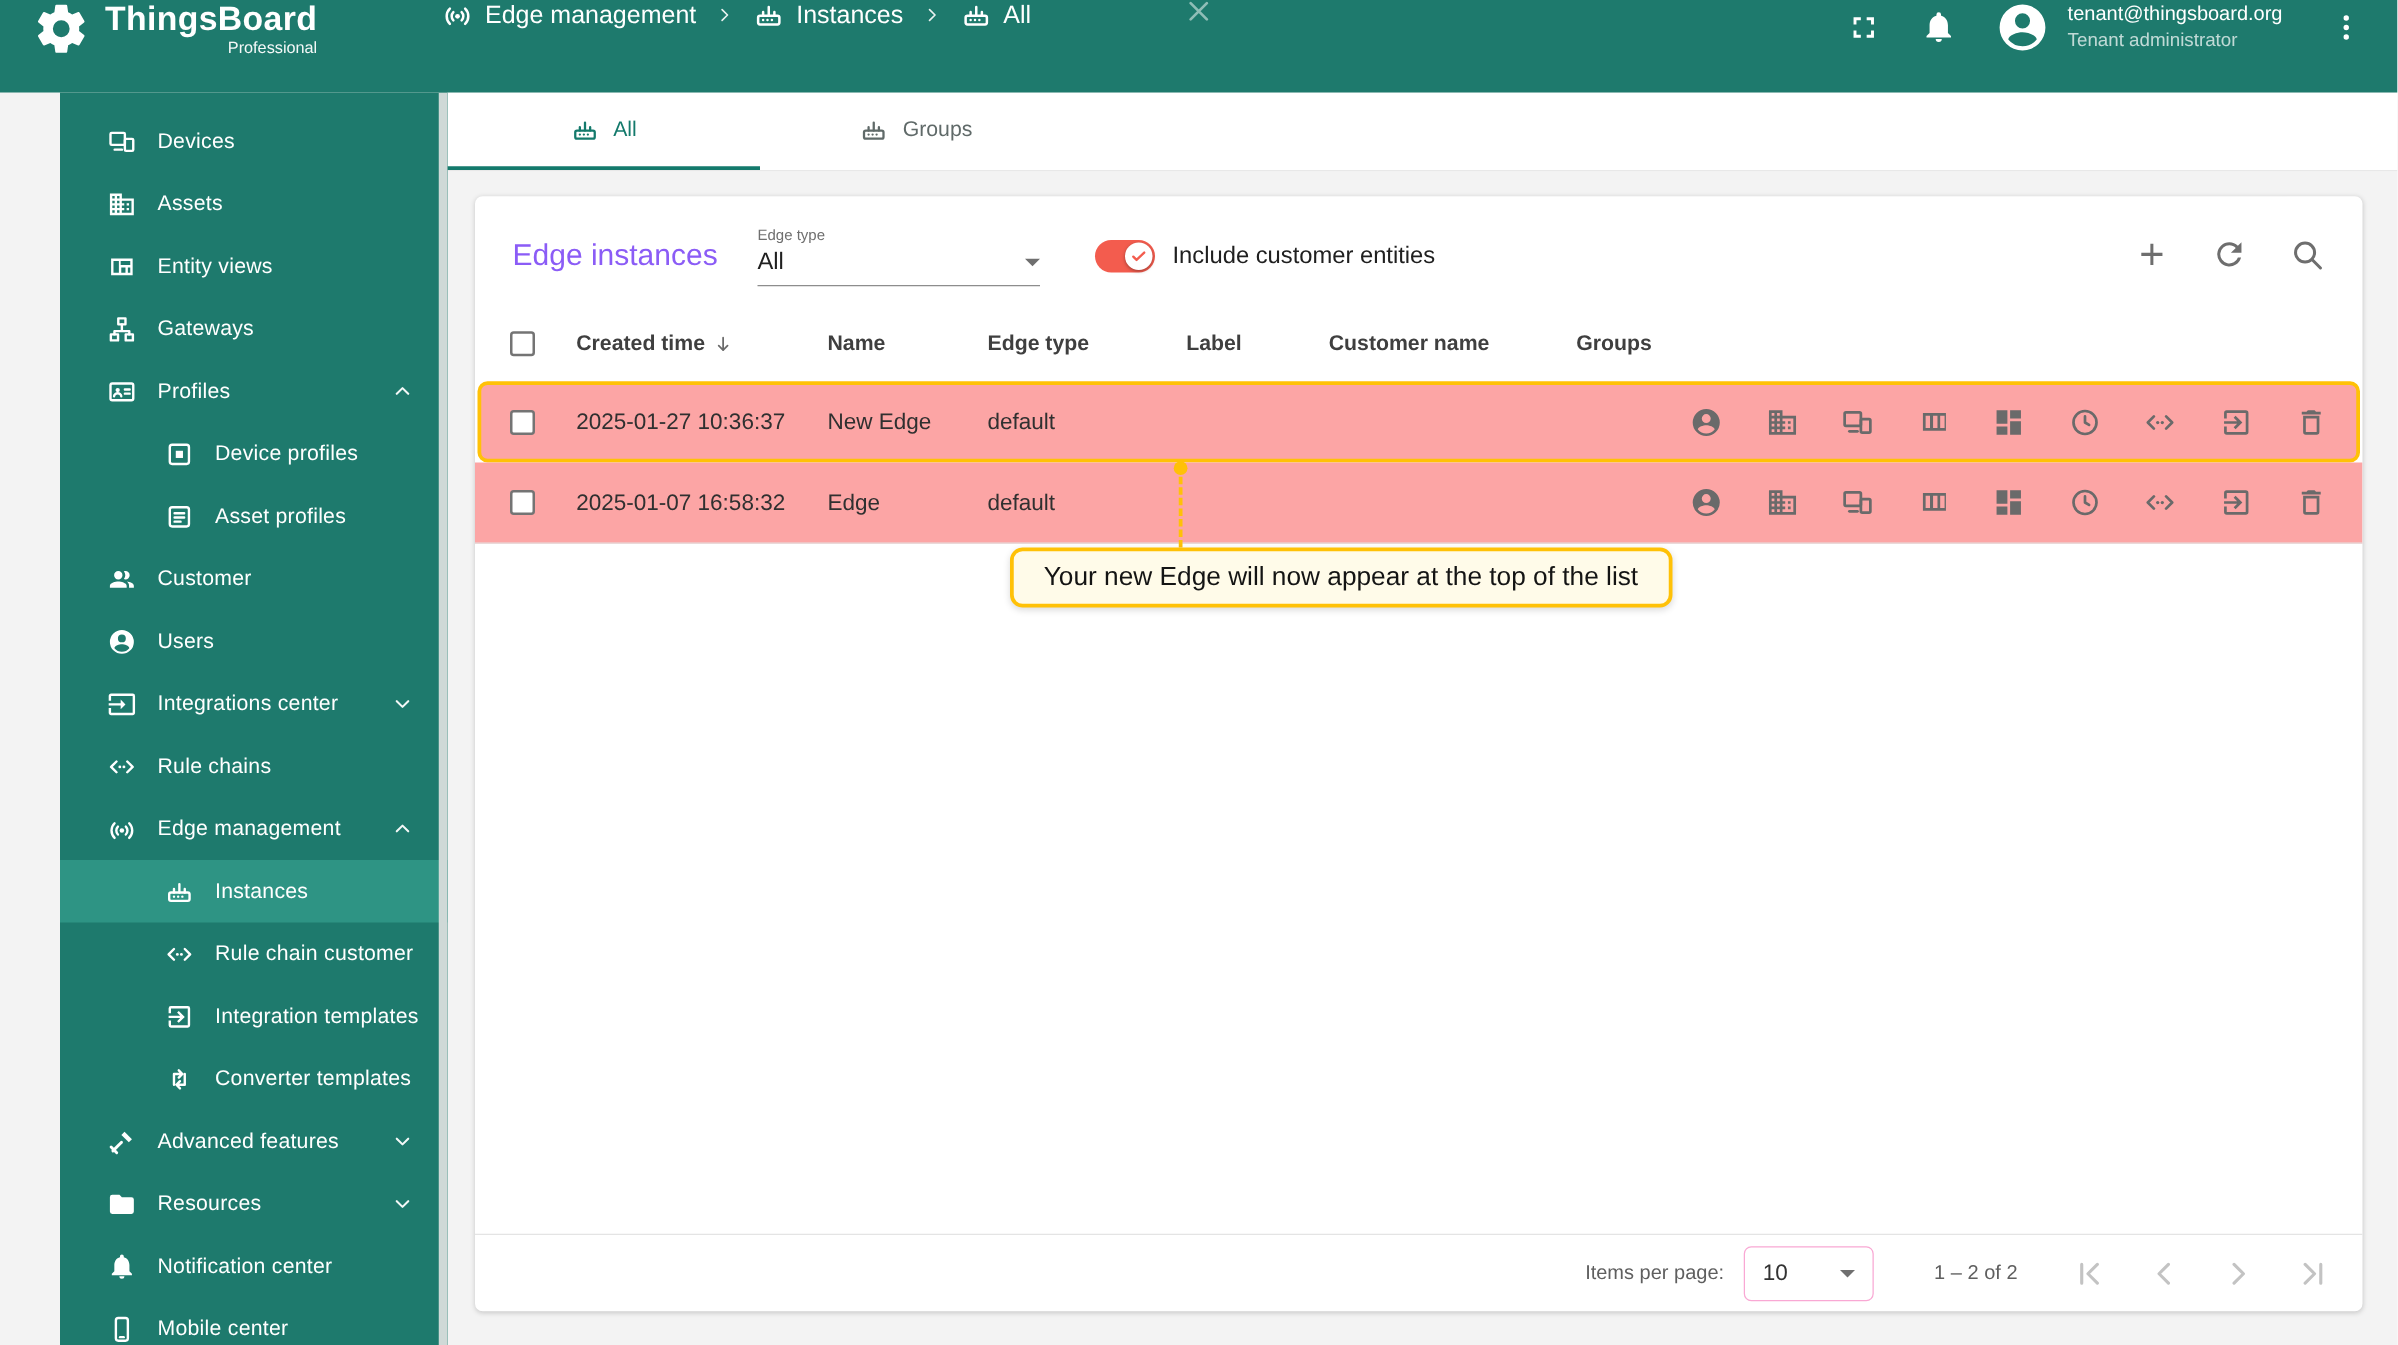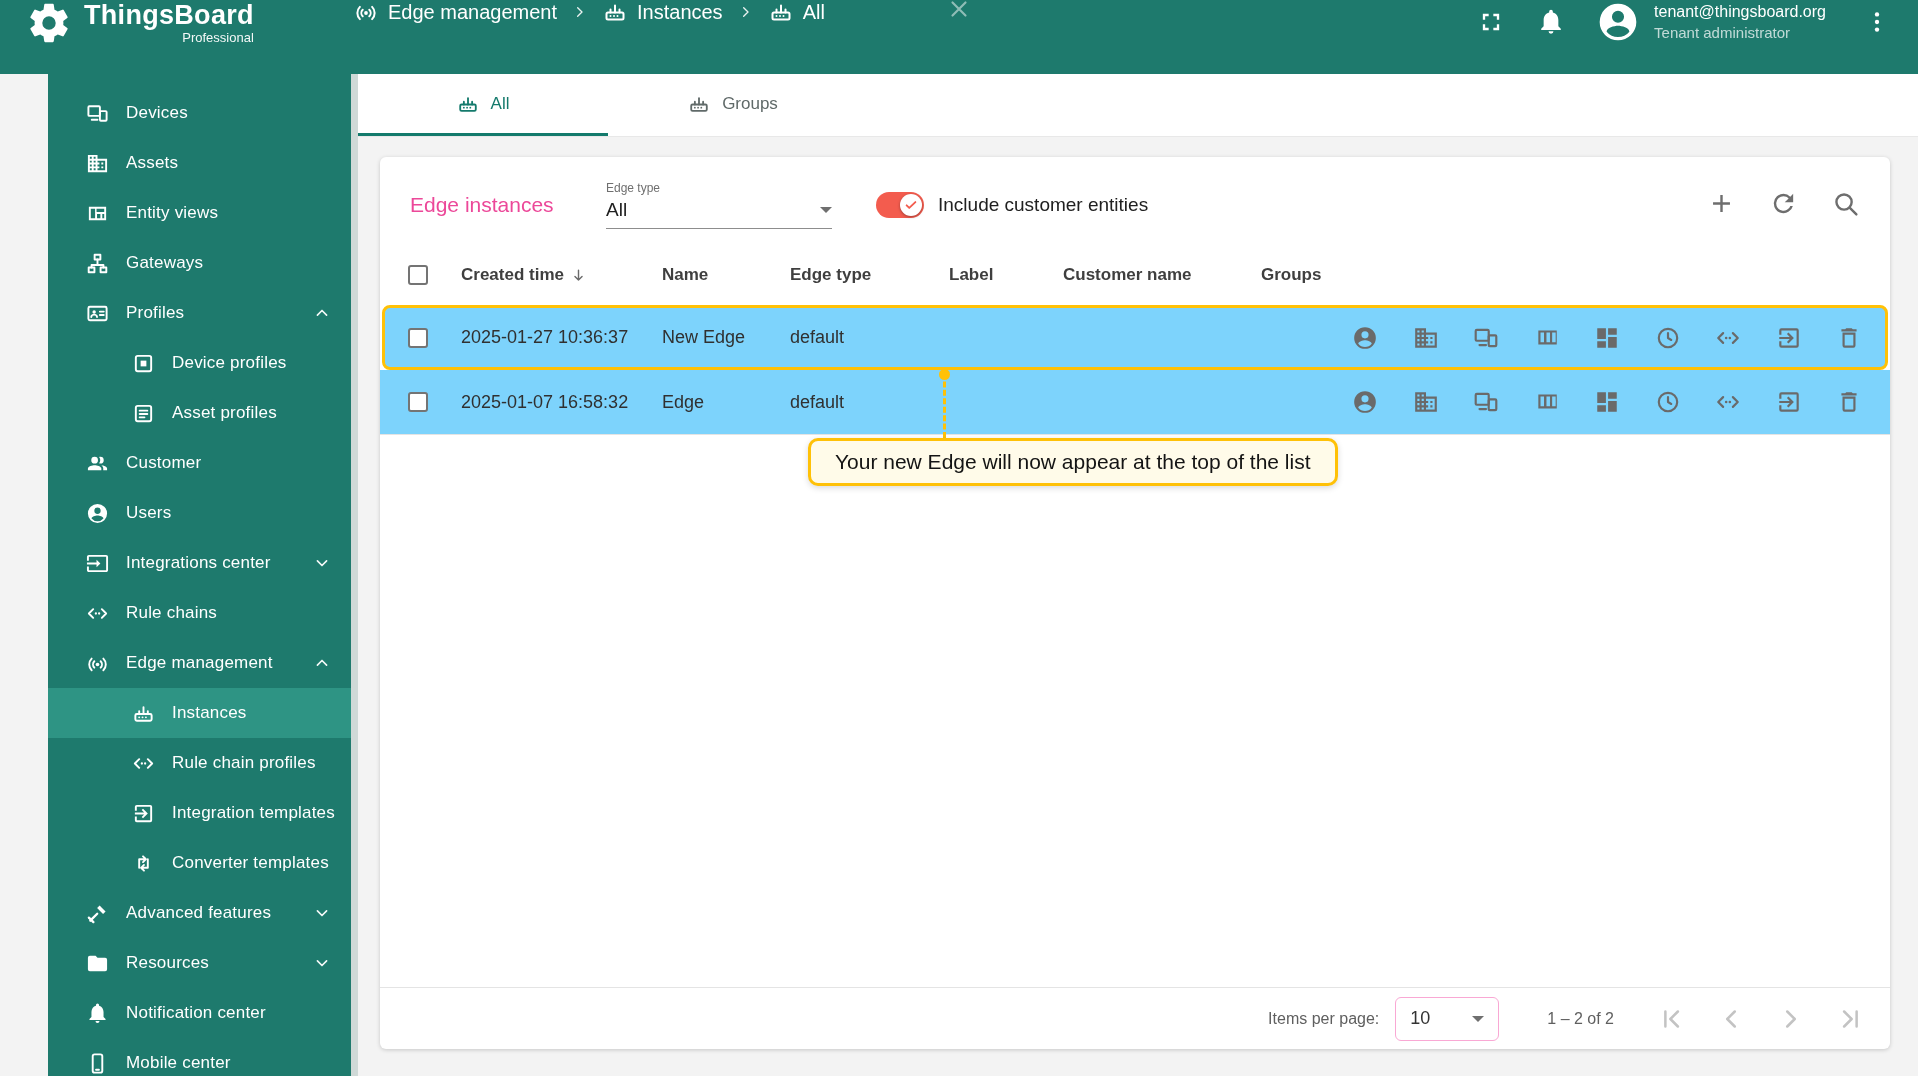--- a/index.html
+++ b/index.html
@@ -62,21 +62,21 @@
   .tab{width:250px;display:flex;align-items:center;justify-content:center;gap:12px;
        font-size:17px;font-weight:500;color:#606a69;border-bottom:3px solid transparent;cursor:pointer;}
   .tab .tab-icon{width:22px;height:22px;}
   .tab.active{color:#147a6c;border-bottom-color:#147a6c;}
   .content{flex:1;min-height:0;display:flex;padding:20px 28px 27px 22px;}
 
   
   .card{flex:1;background:#fff;border-radius:6px;box-shadow:0 1px 4px rgba(0,0,0,.18);
         display:flex;flex-direction:column;overflow:hidden;position:relative;}
   .card-head{flex:0 0 88px;display:flex;align-items:center;padding:8px 30px 0 30px;}
-  .page-title{font-size:21px;font-weight:500;color:#ec4899;width:170px;}
+  .page-title{font-size:24px;font-weight:500;color:#8b5cf6;width:170px;}
   .form-field{margin-left:26px;width:226px;cursor:pointer;}
   .ff-label{font-size:12px;color:#6f6f6f;display:block;margin-bottom:4px;}
   .ff-value{display:flex;align-items:center;justify-content:space-between;font-size:19px;color:#202020;
             border-bottom:1px solid #8d8d8d;padding-bottom:7px;}
   .caret{width:0;height:0;border-left:6px solid transparent;border-right:6px solid transparent;
          border-top:6px solid #6f6f6f;}
   .toggle-wrap{margin-left:44px;display:flex;align-items:center;cursor:pointer;}
   .toggle{width:48px;height:26px;border-radius:13px;background:var(--coral);position:relative;flex:none;}
   .knob{position:absolute;top:2px;right:2px;width:22px;height:22px;border-radius:50%;background:#fff;
         display:flex;align-items:center;justify-content:center;box-shadow:0 1px 3px rgba(0,0,0,.35);}
@@ -94,21 +94,21 @@
   .col-name{width:128px;}
   .col-type{width:159px;}
   .col-label{width:114px;}
   .col-customer{width:198px;}
   .col-groups{flex:1;}
   .col-actions{width:510px;display:flex;align-items:center;justify-content:space-between;}
   .sort-icon{width:17px;height:17px;color:#6b6b6b;margin-left:6px;}
   .checkbox{width:20px;height:20px;border:2px solid #747474;border-radius:3px;background:#fff;
             display:inline-block;cursor:pointer;}
   .tbody{position:relative;}
-  .row{height:65px;display:flex;align-items:center;padding:0 28px;background:#7dd3fc;
+  .row{height:65px;display:flex;align-items:center;padding:0 28px;background:#fca5a5;
        border-bottom:1px solid #e4e4e4;font-size:18px;color:#303030;cursor:pointer;}
   .row.highlight{border:3px solid var(--amber);border-radius:8px;margin:0 2px;padding:0 23px;}
   .action-btn{width:26px;height:26px;color:#6a6a6a;display:inline-flex;}
   .action-btn .icon{width:26px;height:26px;}
 
   
   .dash-line{position:absolute;left:563px;top:68px;height:65px;border-left:3px dashed var(--amber);}
   .dash-line::before{content:'';position:absolute;top:-4px;left:-7px;width:11px;height:11px;
                      border-radius:50%;background:var(--amber);}
   .tour-tip{position:absolute;left:428px;top:133px;background:#fffbe9;border:3px solid var(--amber);
@@ -368,21 +368,21 @@
         <span class="nav-label">Instances</span>
       </div>
       <div class="nav-item sub">
         <span class="icon nav-icon">
             <svg viewBox="0 0 24 24" fill="none" stroke="currentColor" stroke-width="2" stroke-linecap="round" stroke-linejoin="round">
               <path d="M7.5 7.5L3 12l4.5 4.5M16.5 7.5L21 12l-4.5 4.5"></path>
               <circle cx="10.3" cy="12" r="1.2" fill="currentColor" stroke="none"></circle>
               <circle cx="13.7" cy="12" r="1.2" fill="currentColor" stroke="none"></circle>
             </svg>
           </span>
-        <span class="nav-label">Rule chain profiles</span>
+        <span class="nav-label">Rule chain customer</span>
       </div>
       <div class="nav-item sub">
         <span class="icon nav-icon">
             <svg viewBox="0 0 24 24" fill="currentColor">
               <path d="M10.09 15.59L11.5 17l5-5-5-5-1.41 1.41L12.67 11H3v2h9.67l-2.58 2.59zM19 3H5a2 2 0 0 0-2 2v4h2V5h14v14H5v-4H3v4a2 2 0 0 0 2 2h14a2 2 0 0 0 2-2V5a2 2 0 0 0-2-2z"></path>
             </svg>
           </span>
         <span class="nav-label">Integration templates</span>
       </div>
       <div class="nav-item sub">

